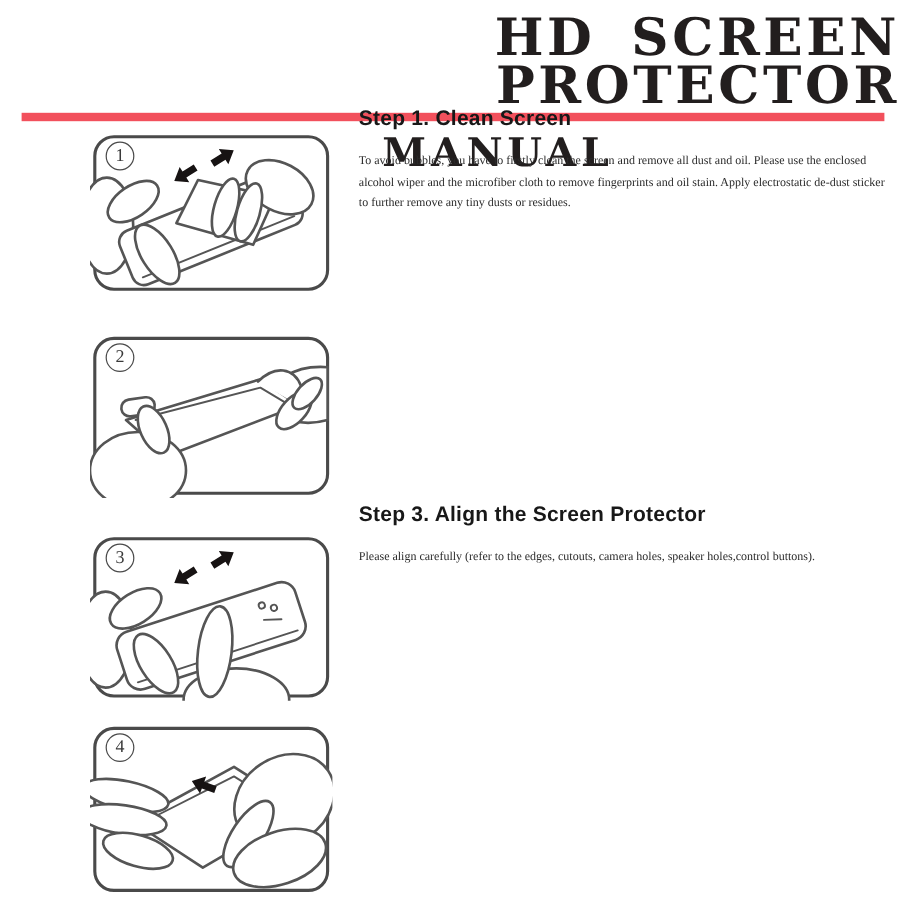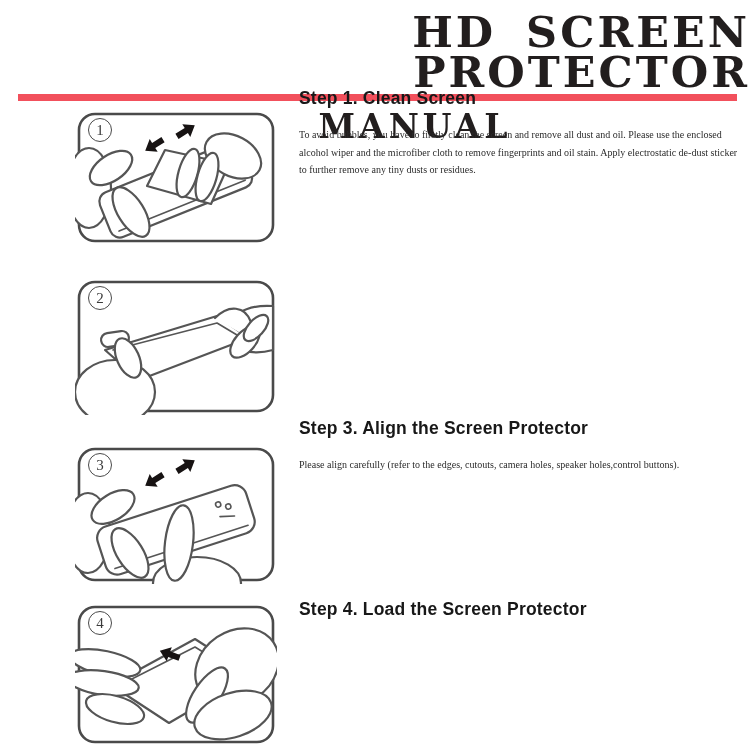--- a/index.html
+++ b/index.html
@@ -168,16 +168,15 @@
 
       <g>
         <path class="solid" d="M0,4.5 L11,4.5 L11,0 L21,7.5 L11,15 L11,10.5 L0,10.5 Z" transform="translate(102,62) rotate(200)"></path>
       </g>
     </svg>
     <div class="step-circle">
       <span>4</span>
     </div>
   </div>
   <div class="step-text" id="text4">
-    <h2 class="step-heading">Step 4. Load the Screen Protector</h2>
   </div>
 
 </div>
 
 </body></html>

